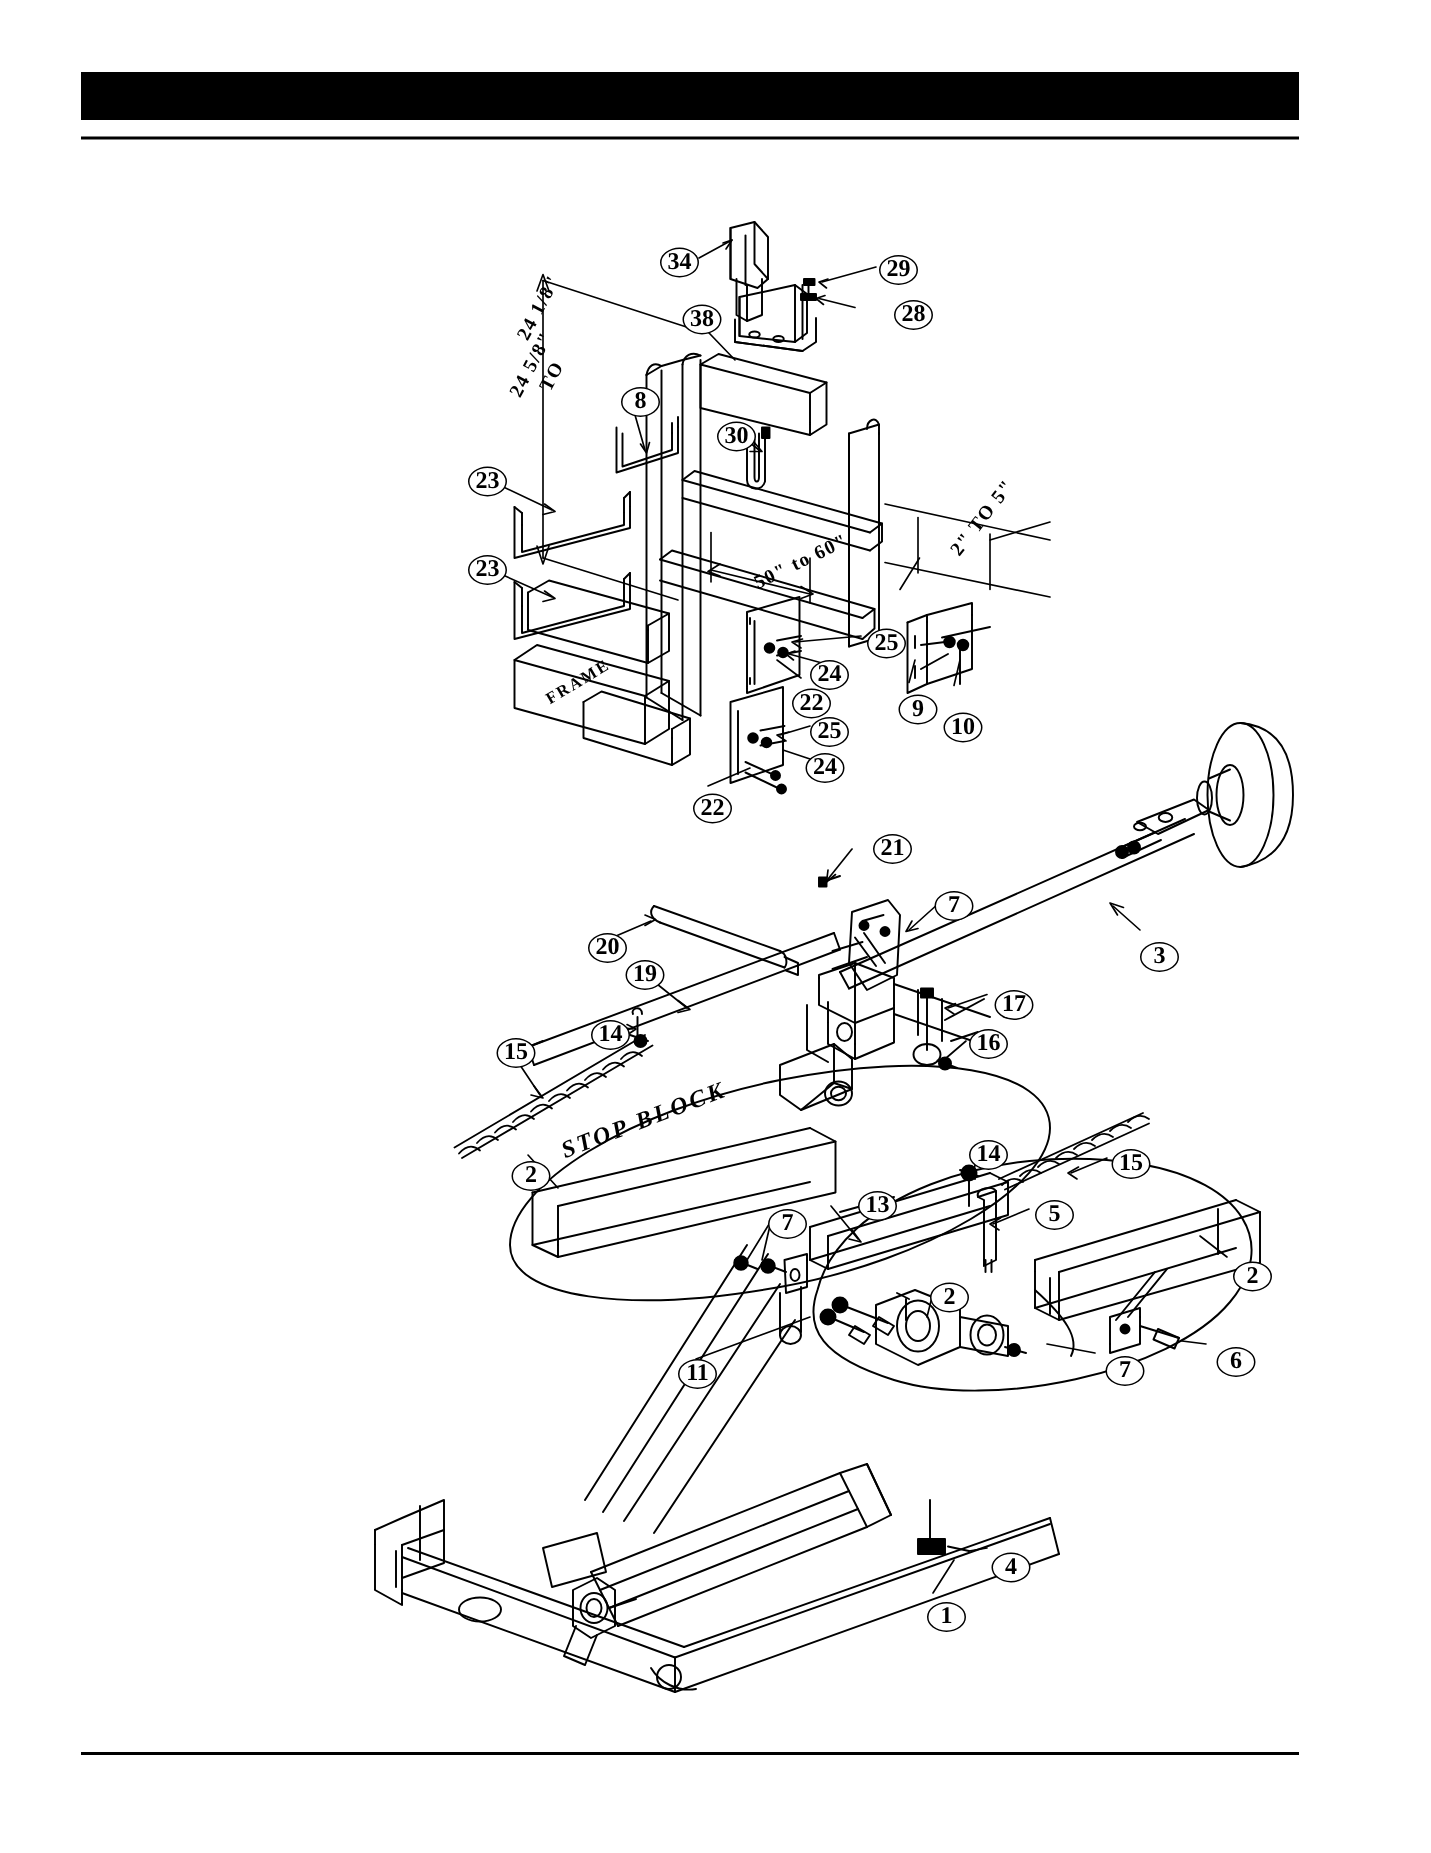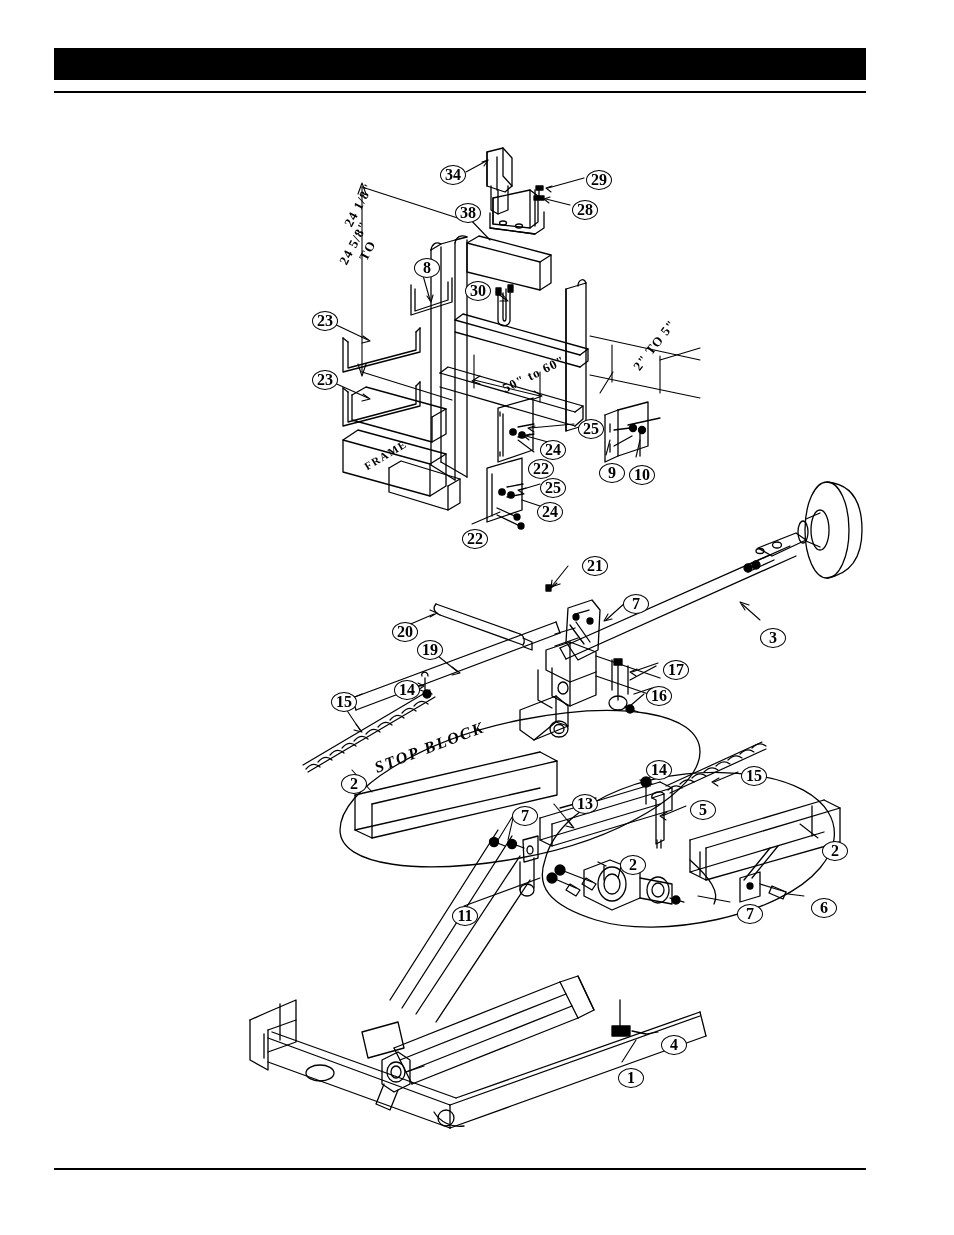--- a/index.html
+++ b/index.html
@@ -592,31 +592,31 @@
 
   <div class="anno dim-main" style="left:630px;top:364px;transform:rotate(-52deg);transform-origin:left top;">2" TO 5"</div>
 
   <div class="anno label-frame" style="left:362px;top:462px;transform:rotate(-31deg);transform-origin:left top;">FRAME</div>
 
   <div class="anno label-stopblock" style="left:372px;top:760px;transform:rotate(-21deg);transform-origin:left top;">STOP  BLOCK</div>
 
   <div id="callouts">
       <div class="balloon" style="left: 440px; top: 165px;">34</div>
       <div class="balloon" style="left: 586px; top: 170px;">29</div>
-      <div class="balloon" style="left: 572px; top: 200px;">28</div>
+      <div class="balloon" style="left: 596px; top: 200px;">28</div>
       <div class="balloon" style="left: 455px; top: 203px;">38</div>
       <div class="balloon" style="left: 414px; top: 258px;">8</div>
-      <div class="balloon" style="left: 465px; top: 281px;">30</div>
+      <div class="balloon" style="left: 478px; top: 281px;">30</div>
       <div class="balloon" style="left: 312px; top: 311px;">23</div>
       <div class="balloon" style="left: 312px; top: 370px;">23</div>
       <div class="balloon" style="left: 578px; top: 419px;">25</div>
       <div class="balloon" style="left: 540px; top: 440px;">24</div>
       <div class="balloon" style="left: 528px; top: 459px;">22</div>
       <div class="balloon" style="left: 599px; top: 463px;">9</div>
-      <div class="balloon" style="left: 629px; top: 465px; font-family: Liberation Serif, serif;">10</div>
+      <div class="balloon" style="left: 629px; top: 475px; font-family: Liberation Serif, serif;">10</div>
       <div class="balloon" style="left: 540px; top: 478px;">25</div>
       <div class="balloon" style="left: 537px; top: 502px;">24</div>
       <div class="balloon" style="left: 462px; top: 529px;">22</div>
       <div class="balloon" style="left: 562px; top: 556px; margin-left: 20px;">21</div>
       <div class="balloon" style="left: 623px; top: 594px;">7</div>
       <div class="balloon" style="left: 760px; top: 628px;">3</div>
       <div class="balloon" style="left: 392px; top: 622px;">20</div>
       <div class="balloon" style="left: 417px; top: 640px;">19</div>
       <div class="balloon" style="left: 663px; top: 660px;">17</div>
       <div class="balloon" style="left: 646px; top: 686px;">16</div>

